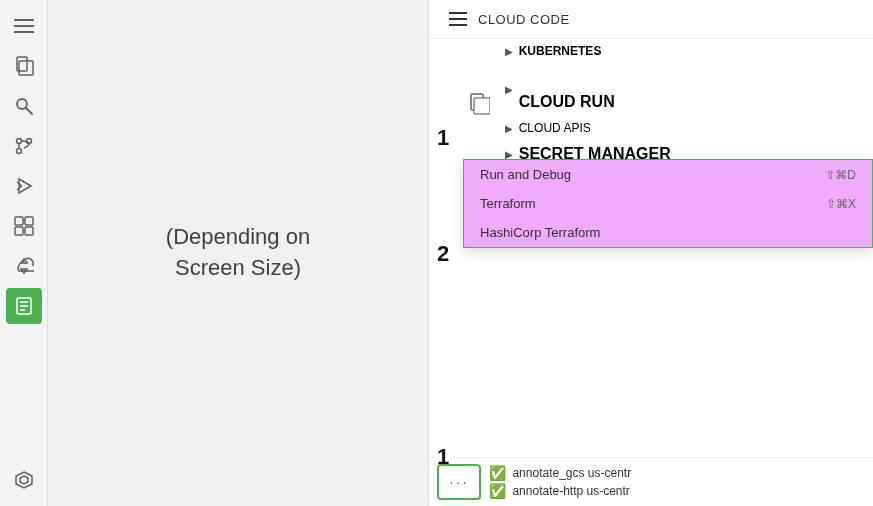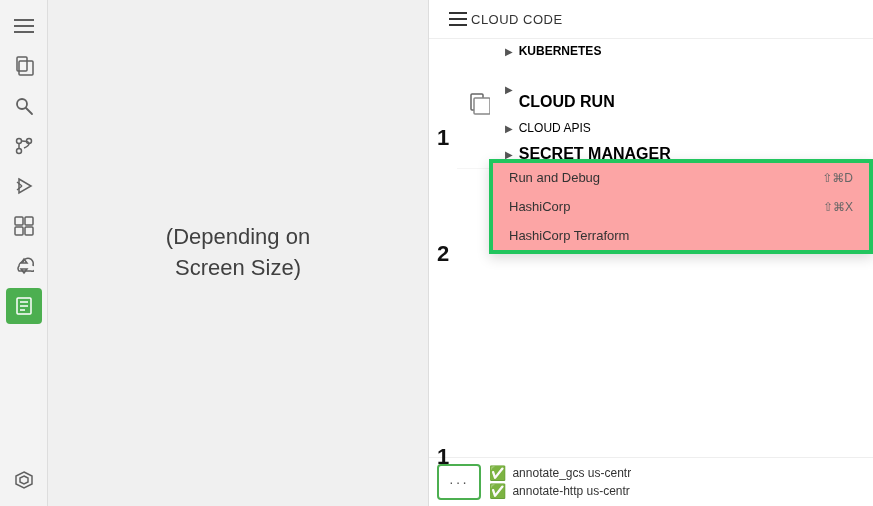--- a/index.html
+++ b/index.html
@@ -81,21 +81,21 @@
       flex-direction: column;
       overflow: hidden;
     }
 
     
     .panel-topbar {
       display: flex;
       align-items: center;
       padding: 8px 16px;
       border-bottom: 1px solid #eee;
-      gap: 0;
+      gap: 7px;
     }
     .hamburger-icon {
       display: flex;
       flex-direction: column;
       gap: 4px;
       cursor: pointer;
       padding: 4px;
     }
     .hamburger-icon span {
       width: 18px;
@@ -105,26 +105,26 @@
     }
     .panel-title {
       font-size: 13px;
       font-weight: 500;
       color: #333;
       letter-spacing: 0.5px;
     }
 
     
     .dropdown-menu {
-      background: #fca5a5;
-      border: 4px solid #22c55e;
+      background: #f0abfc;
+      border: 1px solid #22c55e;
       box-shadow: 0 4px 12px rgba(0,0,0,0.15);
       position: absolute;
       top: 120px;
-      left: 60px;
+      left: 34px;
       right: 0;
       z-index: 10;
     }
     .dropdown-item {
       display: flex;
       align-items: center;
       justify-content: space-between;
       padding: 7px 16px;
       font-size: 13px;
       color: #333;
@@ -374,21 +374,21 @@
     </div>
 
     <span class="num-2">2</span>
 
     <div class="dropdown-menu">
       <div class="dropdown-item">
         <span>Run and Debug</span>
         <span class="dropdown-shortcut">⇧⌘D</span>
       </div>
       <div class="dropdown-item">
-        <span>HashiCorp</span>
+        <span>Terraform</span>
         <span class="dropdown-shortcut">⇧⌘X</span>
       </div>
       <div class="dropdown-item">
         <span>HashiCorp Terraform</span>
         <span class="dropdown-shortcut"></span>
       </div>
     </div>
 
     <span class="num-1-bottom">1</span>
 

